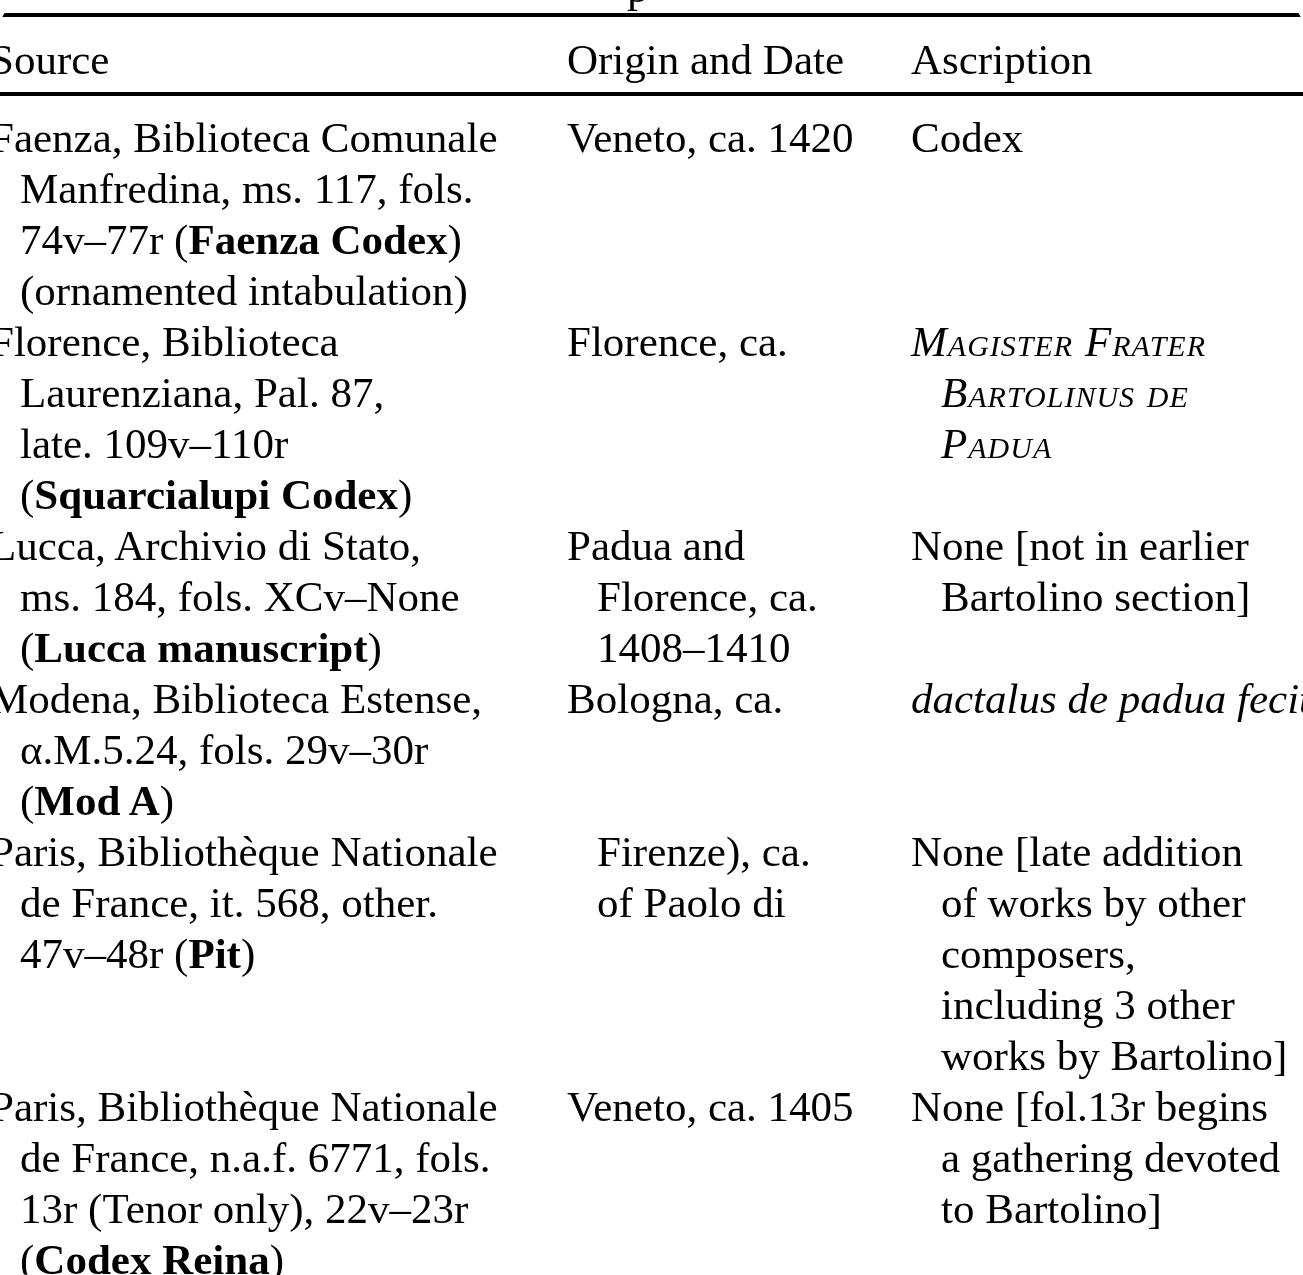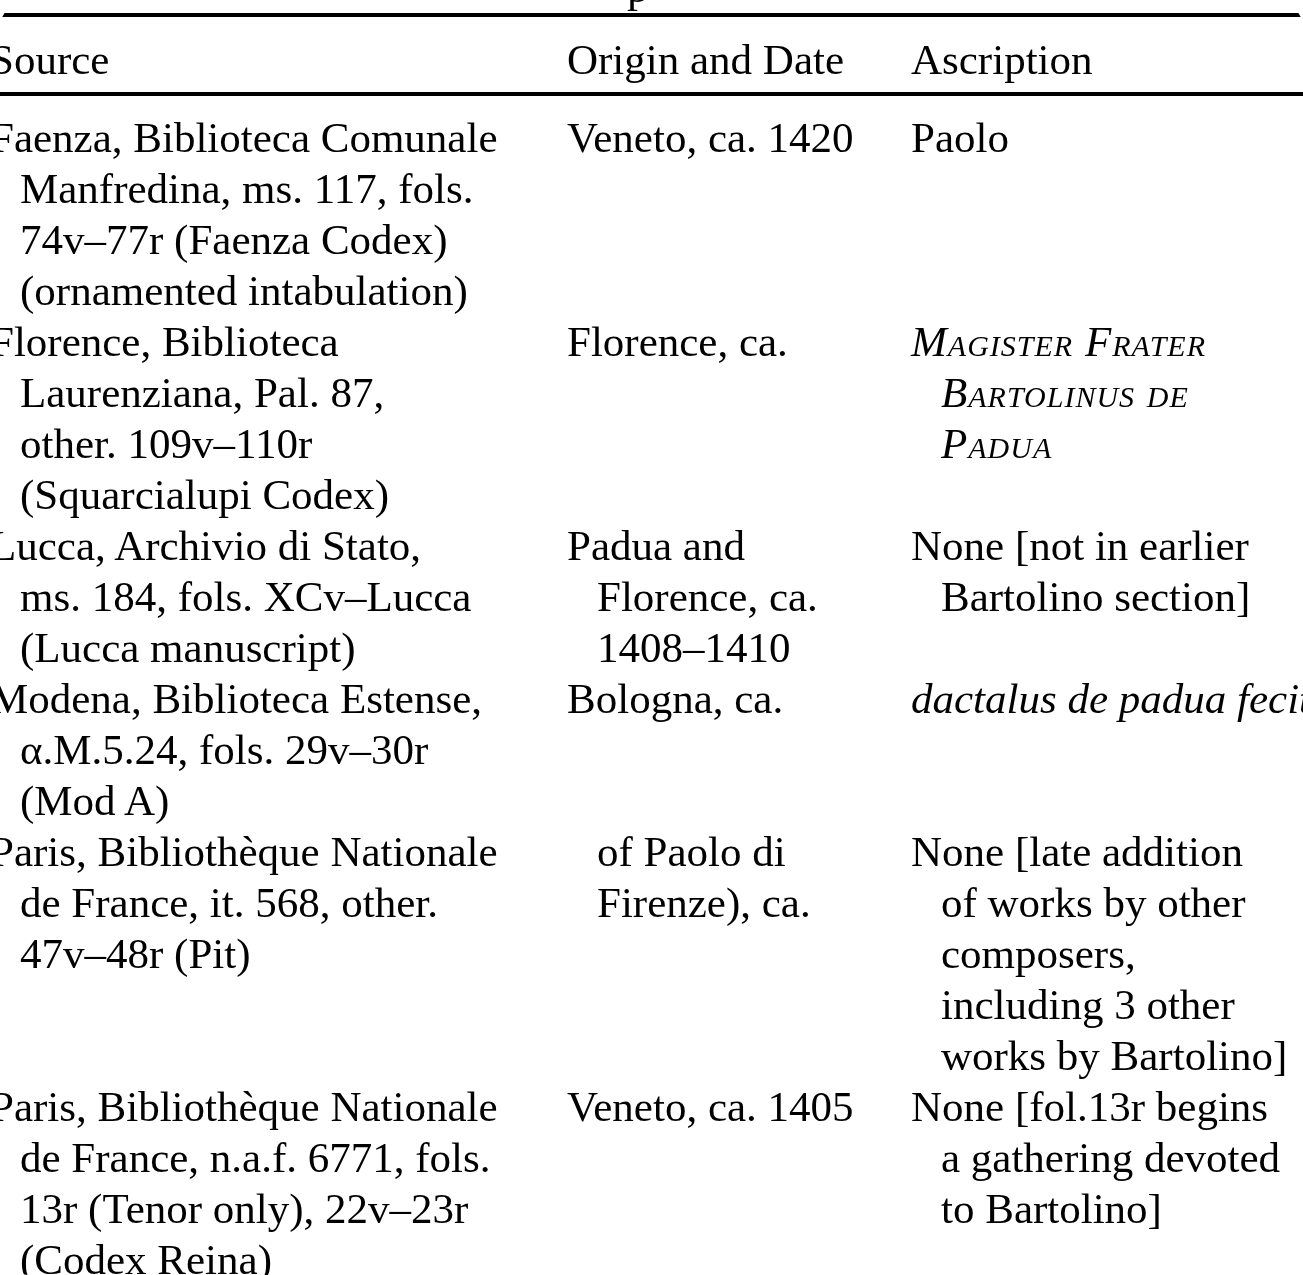--- a/index.html
+++ b/index.html
@@ -31,21 +31,21 @@
   }
   .grid.head { top: 34px; }
   .grid.body { top: 112px; }
 
   .hcell { white-space: nowrap; }
 
   .cell { white-space: nowrap; }
   .line.cont { padding-left: 30px; }
 
   .seg-normal { font-style: normal; font-weight: normal; }
-  .seg-bold   { font-weight: normal; }
+  .seg-bold   { font-weight: bold; }
   .seg-italic { font-style: italic; }
   .seg-smallcaps { font-style: italic; font-variant: small-caps; letter-spacing: 1px; }
 </style>
 </head>
 <body>
 
 <div class="page">
 
   <span class="caption-frag">p</span>
 
@@ -63,39 +63,39 @@
       <div class="cell">
         <div class="line"><span class="seg-normal">Faenza, Biblioteca Comunale</span></div>
         <div class="line cont"><span class="seg-normal">Manfredina, ms. 117, fols.</span></div>
         <div class="line cont"><span class="seg-normal">74v–77r (</span><span class="seg-bold">Faenza Codex</span><span class="seg-normal">)</span></div>
         <div class="line cont"><span class="seg-normal">(ornamented intabulation)</span></div>
       </div>
       <div class="cell">
         <div class="line"><span class="seg-normal">Veneto, ca. 1420</span></div>
       </div>
       <div class="cell">
-        <div class="line"><span class="seg-normal">Paolo</span></div>
+        <div class="line"><span class="seg-normal">Codex</span></div>
       </div>
       <div class="cell">
         <div class="line"><span class="seg-normal">Florence, Biblioteca</span></div>
         <div class="line cont"><span class="seg-normal">Laurenziana, Pal. 87,</span></div>
-        <div class="line cont"><span class="seg-normal">other. 109v–110r</span></div>
+        <div class="line cont"><span class="seg-normal">late. 109v–110r</span></div>
         <div class="line cont"><span class="seg-normal">(</span><span class="seg-bold">Squarcialupi Codex</span><span class="seg-normal">)</span></div>
       </div>
       <div class="cell">
         <div class="line"><span class="seg-normal">Florence, ca.</span></div>
       </div>
       <div class="cell">
         <div class="line"><span class="seg-smallcaps">Magister Frater</span></div>
         <div class="line cont"><span class="seg-smallcaps">Bartolinus de</span></div>
         <div class="line cont"><span class="seg-smallcaps">Padua</span></div>
       </div>
       <div class="cell">
         <div class="line"><span class="seg-normal">Lucca, Archivio di Stato,</span></div>
-        <div class="line cont"><span class="seg-normal">ms. 184, fols. XCv–Lucca</span></div>
+        <div class="line cont"><span class="seg-normal">ms. 184, fols. XCv–None</span></div>
         <div class="line cont"><span class="seg-normal">(</span><span class="seg-bold">Lucca manuscript</span><span class="seg-normal">)</span></div>
       </div>
       <div class="cell">
         <div class="line"><span class="seg-normal">Padua and</span></div>
         <div class="line cont"><span class="seg-normal">Florence, ca.</span></div>
         <div class="line cont"><span class="seg-normal">1408–1410</span></div>
       </div>
       <div class="cell">
         <div class="line"><span class="seg-normal">None [not in earlier</span></div>
         <div class="line cont"><span class="seg-normal">Bartolino section]</span></div>
@@ -110,22 +110,22 @@
       </div>
       <div class="cell">
         <div class="line"><span class="seg-italic">dactalus de padua fecit</span></div>
       </div>
       <div class="cell">
         <div class="line"><span class="seg-normal">Paris, Bibliothèque Nationale</span></div>
         <div class="line cont"><span class="seg-normal">de France, it. 568, other.</span></div>
         <div class="line cont"><span class="seg-normal">47v–48r (</span><span class="seg-bold">Pit</span><span class="seg-normal">)</span></div>
       </div>
       <div class="cell">
+        <div class="line cont"><span class="seg-normal">Firenze), ca.</span></div>
         <div class="line cont"><span class="seg-normal">of Paolo di</span></div>
-        <div class="line cont"><span class="seg-normal">Firenze), ca.</span></div>
       </div>
       <div class="cell">
         <div class="line"><span class="seg-normal">None [late addition</span></div>
         <div class="line cont"><span class="seg-normal">of works by other</span></div>
         <div class="line cont"><span class="seg-normal">composers,</span></div>
         <div class="line cont"><span class="seg-normal">including 3 other</span></div>
         <div class="line cont"><span class="seg-normal">works by Bartolino]</span></div>
       </div>
       <div class="cell">
         <div class="line"><span class="seg-normal">Paris, Bibliothèque Nationale</span></div>

